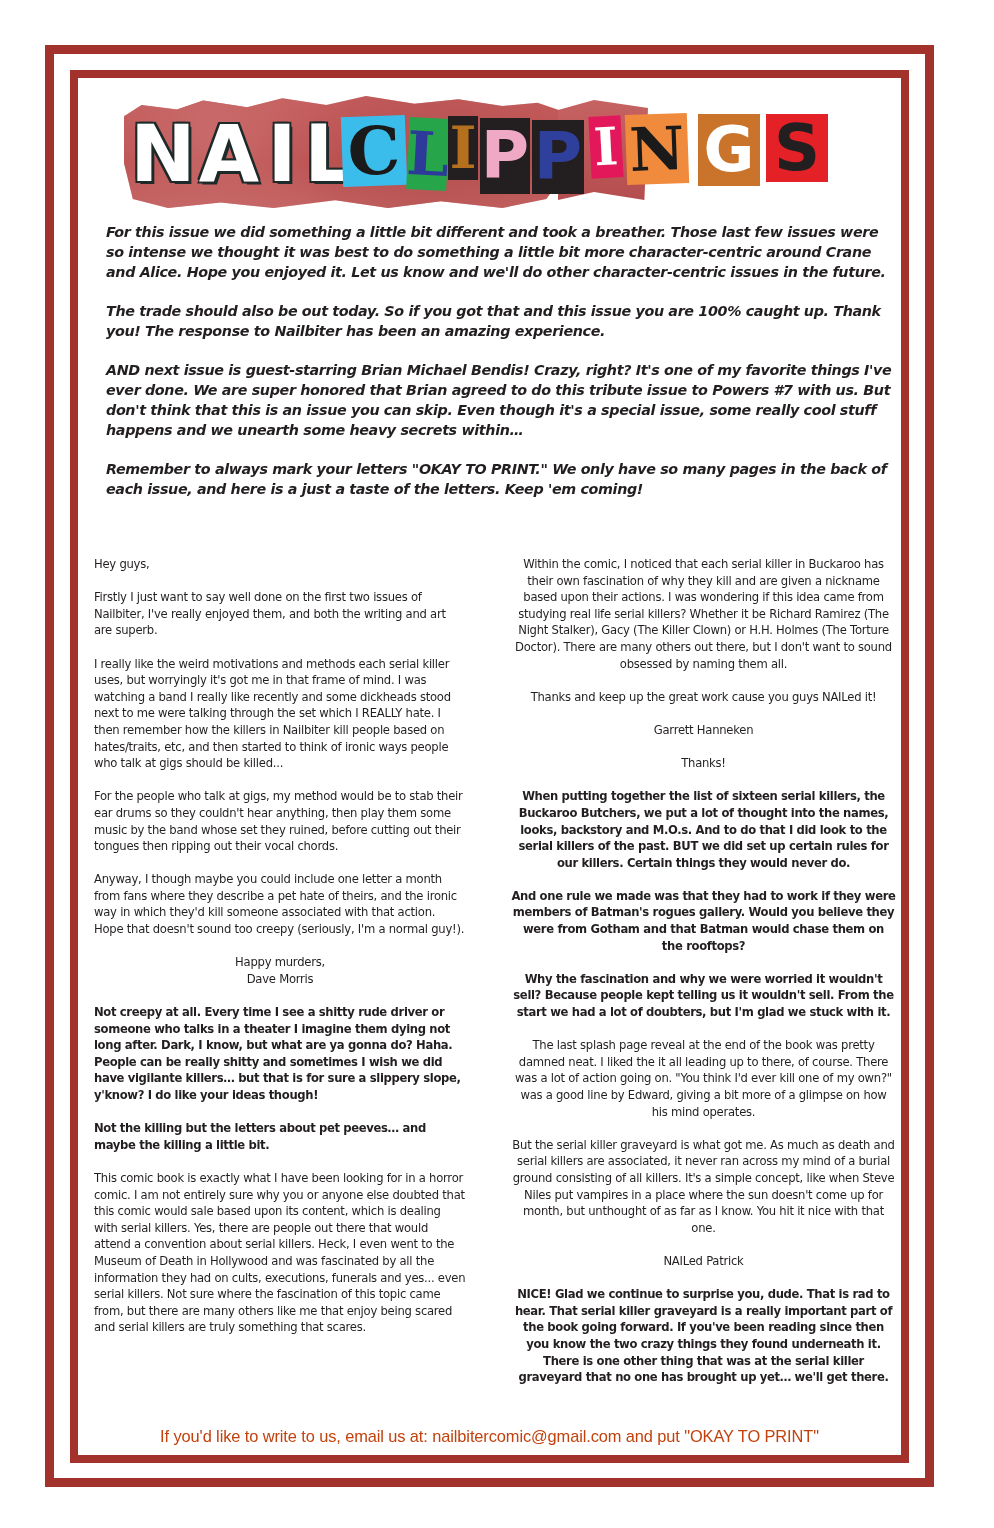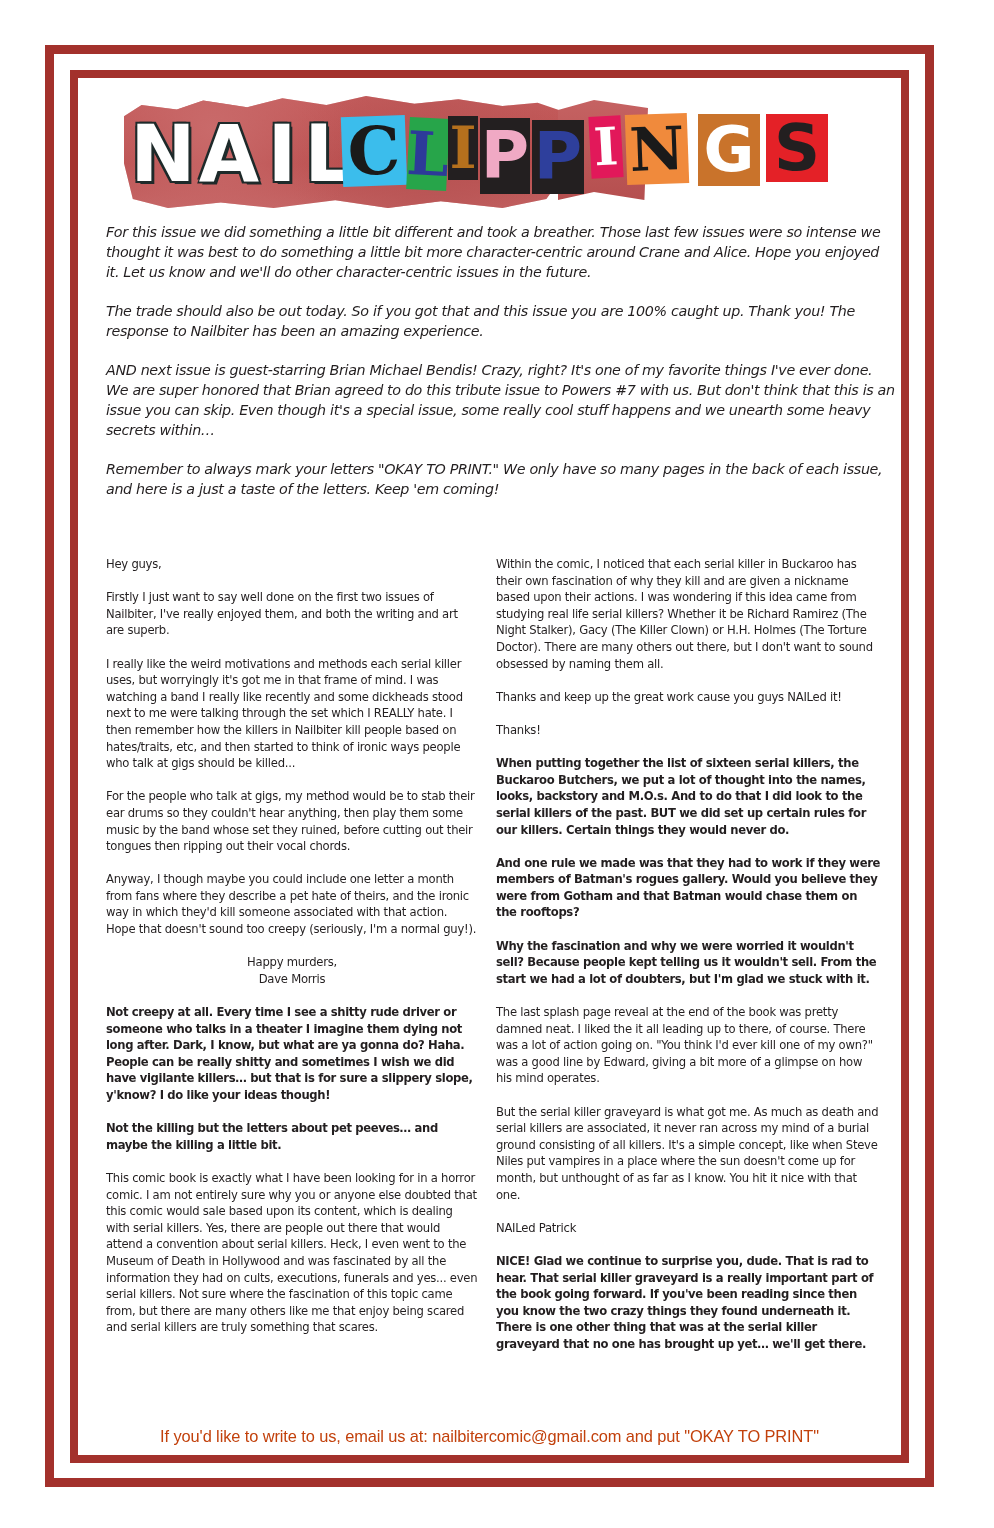--- a/index.html
+++ b/index.html
@@ -18,26 +18,26 @@
   .logo-torn2 { position: absolute; left: 440px; top: 12px; width: 90px; height: 100px;
     background: linear-gradient(180deg, #c56262, #b54f4f);
     clip-path: polygon(0% 10%, 40% 0%, 100% 8%, 96% 100%, 40% 92%, 0% 100%);
   }
   .logo-letters { position: absolute; left: 0; top: 0; width: 760px; height: 125px; }
   .lt { position: absolute; display: flex; align-items: center; justify-content: center; font-weight: bold; line-height: 1; }
   .lt-plain { color: #ffffff; font-family: "DejaVu Sans", sans-serif; font-size: 78px; font-weight: bold;
      text-shadow: 3px 3px 0 #1e2a2a, -2px -2px 0 #1e2a2a, 2px -2px 0 #1e2a2a, -2px 2px 0 #1e2a2a; }
   .lt-card { font-family: "DejaVu Serif", serif; }
 
-  .intro { position: absolute; left: 106px; top: 222px; width: 790px; font-family: "DejaVu Sans", sans-serif; font-style: italic; font-weight: normal; font-size: 14.3px; line-height: 20px; color: #231f20; letter-spacing: -0.35px; }
+  .intro { position: absolute; left: 106px; top: 222px; width: 790px; font-family: "DejaVu Sans", sans-serif; font-style: italic; font-weight: bold; font-size: 14.3px; line-height: 20px; color: #231f20; letter-spacing: -0.35px; }
   .intro p { margin: 0 0 19px 0; }
 
   .col { position: absolute; top: 556px; font-family: "DejaVu Sans", sans-serif; font-size: 11.6px; line-height: 16.6px; color: #231f20; letter-spacing: -0.25px; }
-  .col-left { left: 106px; width: 372px; }
-  .col-right { left: 496px; width: 385px; }
+  .col-left { left: 94px; width: 372px; }
+  .col-right { left: 511px; width: 385px; text-align: center; }
   .col p { margin: 0 0 16.6px 0; }
   .col p.reply { font-weight: bold; letter-spacing: -0.35px; }
   .col p.sig { margin-bottom: 16.6px; text-align: center; }
 
   .footer { position: absolute; left: 78px; top: 1427px; width: 823px; text-align: center; font-family: "Liberation Sans", sans-serif; font-size: 16.4px; color: #c2410c; letter-spacing: -0.1px; }
 </style>
 </head>
 <body>
 
 <div class="frame-outer"></div>
@@ -79,20 +79,21 @@
   <p>Anyway, I though maybe you could include one letter a month from fans where they describe a pet hate of theirs, and the ironic way in which they'd kill someone associated with that action. Hope that doesn't sound too creepy (seriously, I'm a normal guy!).</p>
   <p class="sig"><span>Happy murders,</span><br><span>Dave Morris</span></p>
   <p class="reply">Not creepy at all. Every time I see a shitty rude driver or someone who talks in a theater I imagine them dying not long after. Dark, I know, but what are ya gonna do? Haha. People can be really shitty and sometimes I wish we did have vigilante killers… but that is for sure a slippery slope, y'know? I do like your ideas though!</p>
   <p class="reply">Not the killing but the letters about pet peeves… and maybe the killing a little bit.</p>
   <p>This comic book is exactly what I have been looking for in a horror comic.  I am not entirely sure why you or anyone else doubted that this comic would sale based upon its content, which is dealing with serial killers. Yes, there are people out there that would attend a convention about serial killers.  Heck, I even went to the Museum of Death in Hollywood and was fascinated by all the information they had on cults, executions, funerals and yes... even serial killers.  Not sure where the fascination of this topic came from, but there are many others like me that enjoy being scared and serial killers are truly something that scares.</p>
 </div>
 
 <div class="col col-right">
   <p>Within the comic, I noticed that each serial killer in Buckaroo has their own fascination of why they kill and are given a nickname based upon their actions.  I was wondering if this idea came from studying real life serial killers?  Whether it be Richard Ramirez (The Night Stalker), Gacy (The Killer Clown) or H.H. Holmes (The Torture Doctor). There are many others out there, but I don't want to sound obsessed by naming them all.</p>
   <p>Thanks and keep up the great work cause you guys NAILed it!</p>
+  <p>Garrett Hanneken</p>
   <p>Thanks!</p>
   <p class="reply">When putting together the list of sixteen serial killers, the Buckaroo Butchers, we put a lot of thought into the names, looks, backstory and M.O.s. And to do that I did look to the serial killers of the past. BUT we did set up certain rules for our killers. Certain things they would never do.</p>
   <p class="reply">And one rule we made was that they had to work if they were members of Batman's rogues gallery. Would you believe they were from Gotham and that Batman would chase them on the rooftops?</p>
   <p class="reply">Why the fascination and why we were worried it wouldn't sell? Because people kept telling us it wouldn't sell. From the start we had a lot of doubters, but I'm glad we stuck with it.</p>
   <p>The last splash page reveal at the end of the book was pretty damned neat.  I liked the it all leading up to there, of course. There was a lot of action going on.  "You think I'd ever kill one of my own?" was a good line by Edward, giving a bit more of a glimpse on how his mind operates.</p>
   <p>But the serial killer graveyard is what got me.  As much as death and serial killers are associated, it never ran across my mind of a burial ground consisting of all killers.  It's a simple concept, like when Steve Niles put vampires in a place where the sun doesn't come up for month, but unthought of as far as I know.  You hit it nice with that one.</p>
   <p>NAILed Patrick</p>
   <p class="reply">NICE! Glad we continue to surprise you, dude. That is rad to hear. That serial killer graveyard is a really important part of the book going forward. If you've been reading since then you know the two crazy things they found underneath it. There is one other thing that was at the serial killer graveyard that no one has brought up yet… we'll get there.</p>
 </div>
 

